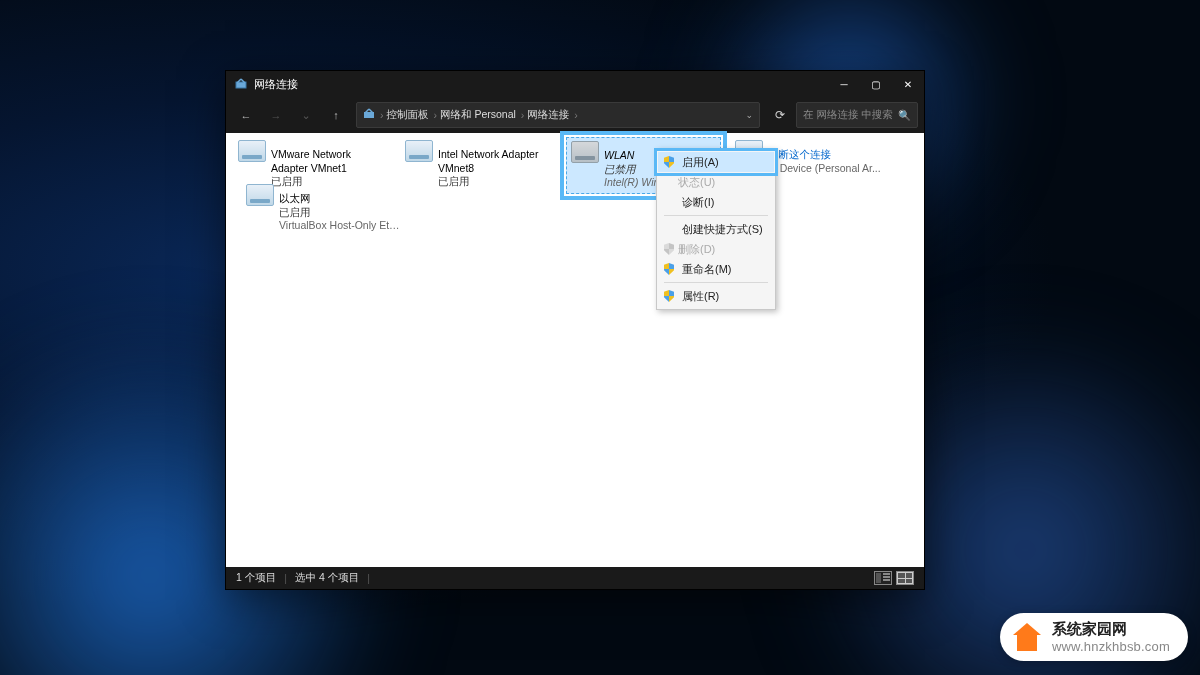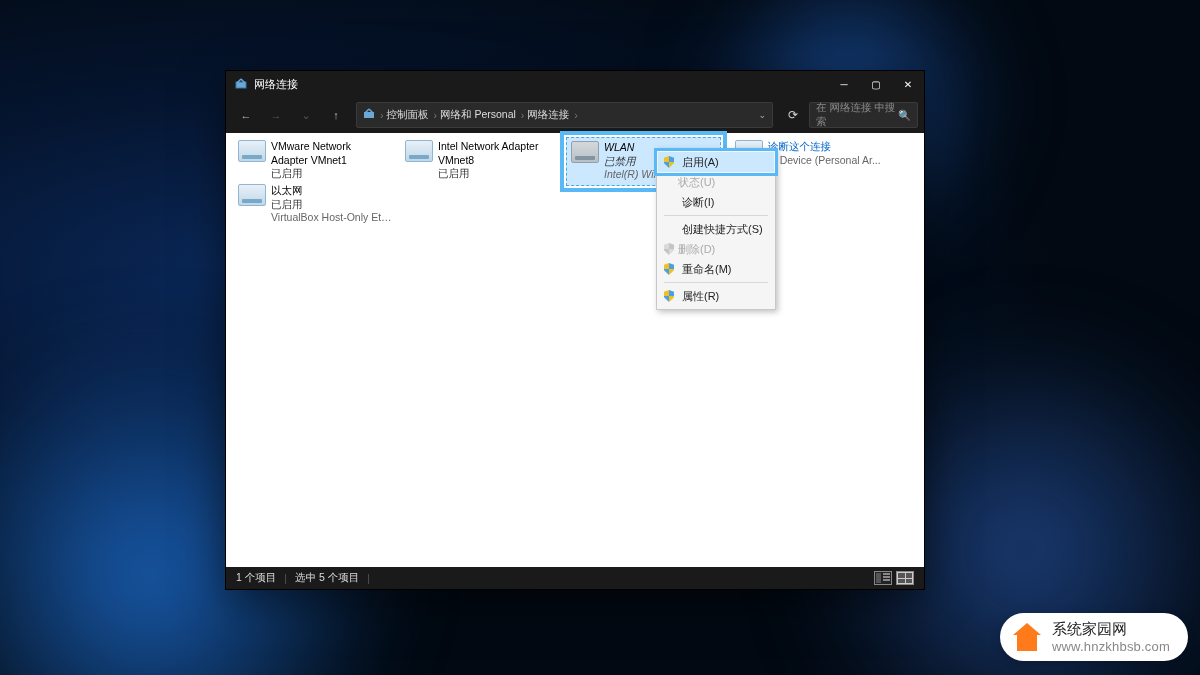--- a/index.html
+++ b/index.html
@@ -70,21 +70,21 @@
   font-size: 10.5px;
   margin: 0 4px;
   border-radius: 2px;
 }
 .addrbar .crumb { margin-right: 2px; }
 .addrbar .sep { color: #777; margin: 0 3px; }
 .addrbar-spacer { flex: 1; }
 .addrbar-drop { color: #aaa; font-size: 9px; cursor: pointer; }
 .refresh-btn { width: 28px; height: 26px; display: flex; align-items: center; justify-content: center; color: #ccc; cursor: pointer; font-size: 12px; }
 .searchbox {
-  width: 109px;
+  width: 122px;
   height: 26px;
   background: #2a2a2a;
   border: 1px solid #3a3a3a;
   display: flex;
   align-items: center;
   padding: 0 6px;
   color: #888;
   font-size: 10.5px;
   border-radius: 2px;
 }
@@ -146,21 +146,21 @@
 .net-icon-box::after {
   content: "";
   position: absolute;
   bottom: 2px; left: 3px;
   width: 20px; height: 4px;
   background: #7aa8c8;
   border-radius: 1px;
 }
 .net-icon-box.dim { filter: grayscale(0.6) brightness(0.9); }
 .adapter-text { font-size: 10.5px; line-height: 1.3; color: #222; margin-left: 4px; overflow: hidden; }
-.adapter-text .aname { color: #000; }
+.adapter-text .aname { color: #000; margin-top: 8px; }
 .adapter-text .astatus { color: #333; }
 .adapter-text .adesc { color: #666; white-space: nowrap; overflow: hidden; text-overflow: ellipsis; max-width: 120px; }
 
 .ctxmenu {
   position: absolute;
   left: 430px;
   top: 15px;
   width: 120px;
   background: #f5f5f5;
   border: 1px solid #c8c8c8;
@@ -238,21 +238,21 @@
   border-left: 14px solid transparent;
   border-right: 14px solid transparent;
   border-bottom: 12px solid #ff7a1a;
 }
 .house-body {
   position: absolute; bottom: 0; left: 4px;
   width: 20px; height: 16px;
   background: #ff7a1a;
 }
 .wm-text { margin-left: 6px; }
-.wm-big { font-size: 15px; font-weight: normal; color: #222; }
+.wm-big { font-size: 15px; font-weight: bold; color: #222; }
 .wm-small { font-size: 13px; color: #888; letter-spacing: 0.2px; }
 </style>
 </head>
 <body>
 
 <div class="bloom bloom1"></div>
 <div class="bloom bloom2"></div>
 <div class="bloom bloom3"></div>
 
 <div class="window">
@@ -338,21 +338,21 @@
     <div class="adapter" style="left:505px; top:4px; width:170px;">
       <div class="adapter-icon">
           <div class="net-icon-box"></div>
         </div>
       <div class="adapter-text">
         <div class="aname" style="color:#0066cc">诊断这个连接</div>
         <div class="adesc" style="max-width:140px">th Device (Personal Ar...</div>
       </div>
     </div>
 
-    <div class="adapter" style="left:8px; top:48px; width:165px;">
+    <div class="adapter" style="left:16px; top:48px; width:165px;">
       <div class="adapter-icon">
           <div class="net-icon-box"></div>
         </div>
       <div class="adapter-text">
         <div class="aname">以太网</div>
         <div class="astatus">已启用</div>
         <div class="adesc" style="max-width:135px">VirtualBox Host-Only Ethernet ...</div>
       </div>
     </div>
 
@@ -386,21 +386,21 @@
           </span>
         <span>属性(R)</span>
       </div>
     </div>
 
   </div>
 
   <div class="statusbar">
     <span class="seg">1 个项目</span>
     <span class="div">|</span>
-    <span class="seg">选中 5 个项目</span>
+    <span class="seg">选中 4 个项目</span>
     <span class="div">|</span>
     <div class="statusbar-spacer"></div>
     <div class="view-toggle vt-a">
       <div style="width:5px;background:#555;margin:1px"></div>
         <div style="flex:1;margin:1px;display:flex;flex-direction:column;gap:1px">
           <div style="height:2px;background:#888"></div>
           <div style="height:2px;background:#888"></div>
           <div style="height:2px;background:#888"></div>
         </div>
     </div>

